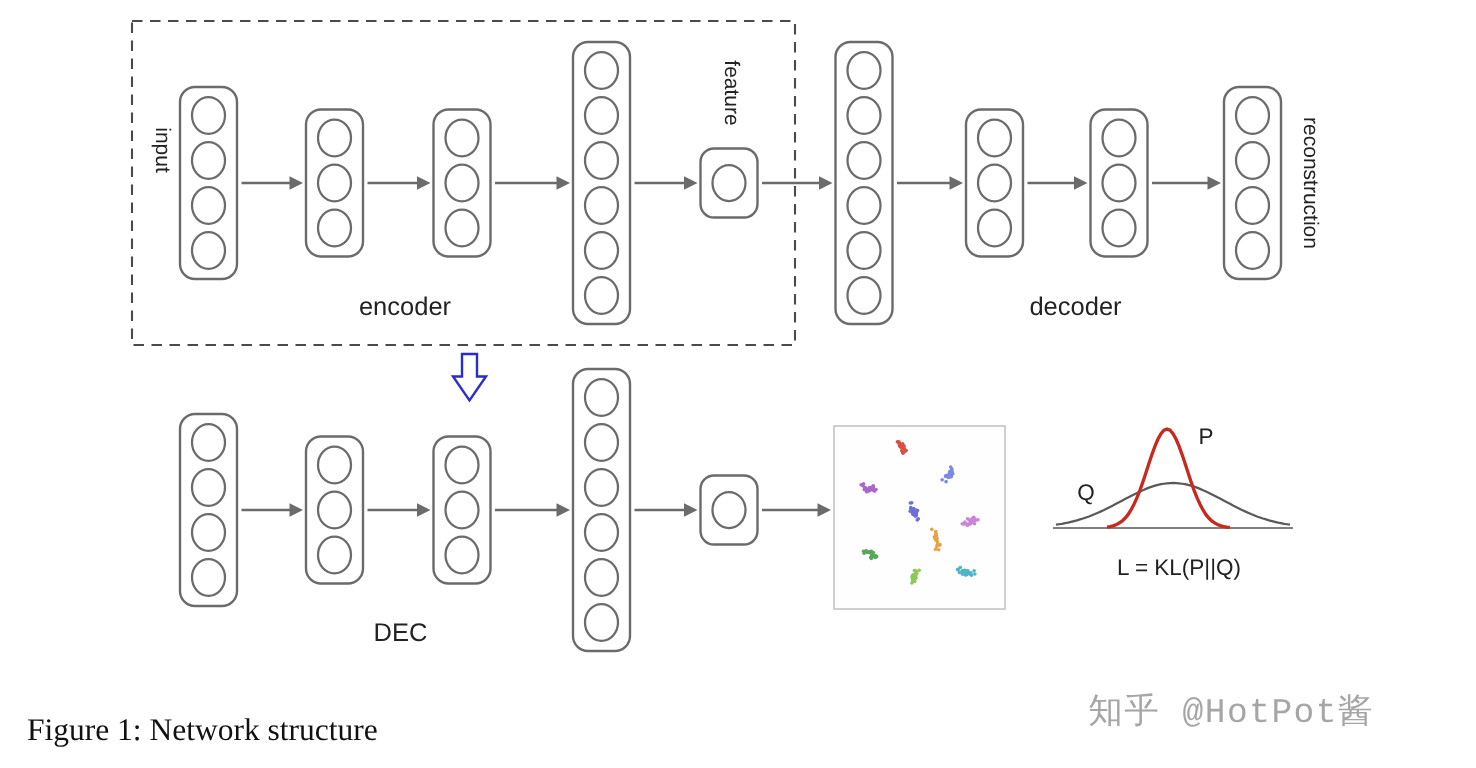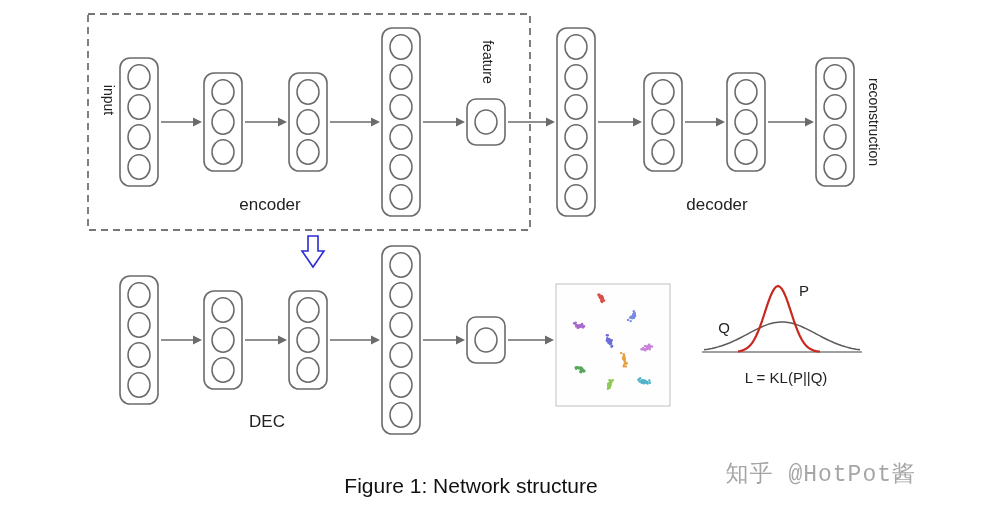--- a/index.html
+++ b/index.html
@@ -1,20 +1,20 @@
 <!DOCTYPE html>
 <html><head>
 <meta charset="utf-8">
 <style>
   html,body{margin:0;padding:0;background:#ffffff;}
   .canvas{position:relative;width:942px;height:512px;background:#fff;overflow:hidden;
           font-family:"Liberation Sans",sans-serif;}
   #diagram{position:absolute;left:0;top:0;display:block;}
-  .caption{position:absolute;left:0;top:474px;width:100%;text-align:center;
-           font-family:Liberation Sans, sans-serif;font-size:21px;color:#111;}
+  .caption{position:absolute;left:0;top:474px;width:100%;
+           font-family:Liberation Serif, serif;font-size:21px;color:#111;padding-left:18px;}
   .watermark{position:absolute;right:26px;top:458px;font-size:23px;color:#a6a6a6;
              letter-spacing:1px;font-family:Liberation Mono, monospace;}
 </style>
 </head>
 <body>
 
 <div class="canvas">
   <svg id="diagram" width="984" height="460" viewBox="0 0 984 460">
       <rect x="88" y="14" width="442" height="216" fill="none" stroke="#4a4a4a" stroke-width="1.4" stroke-dasharray="7 5"></rect>
       <g>

